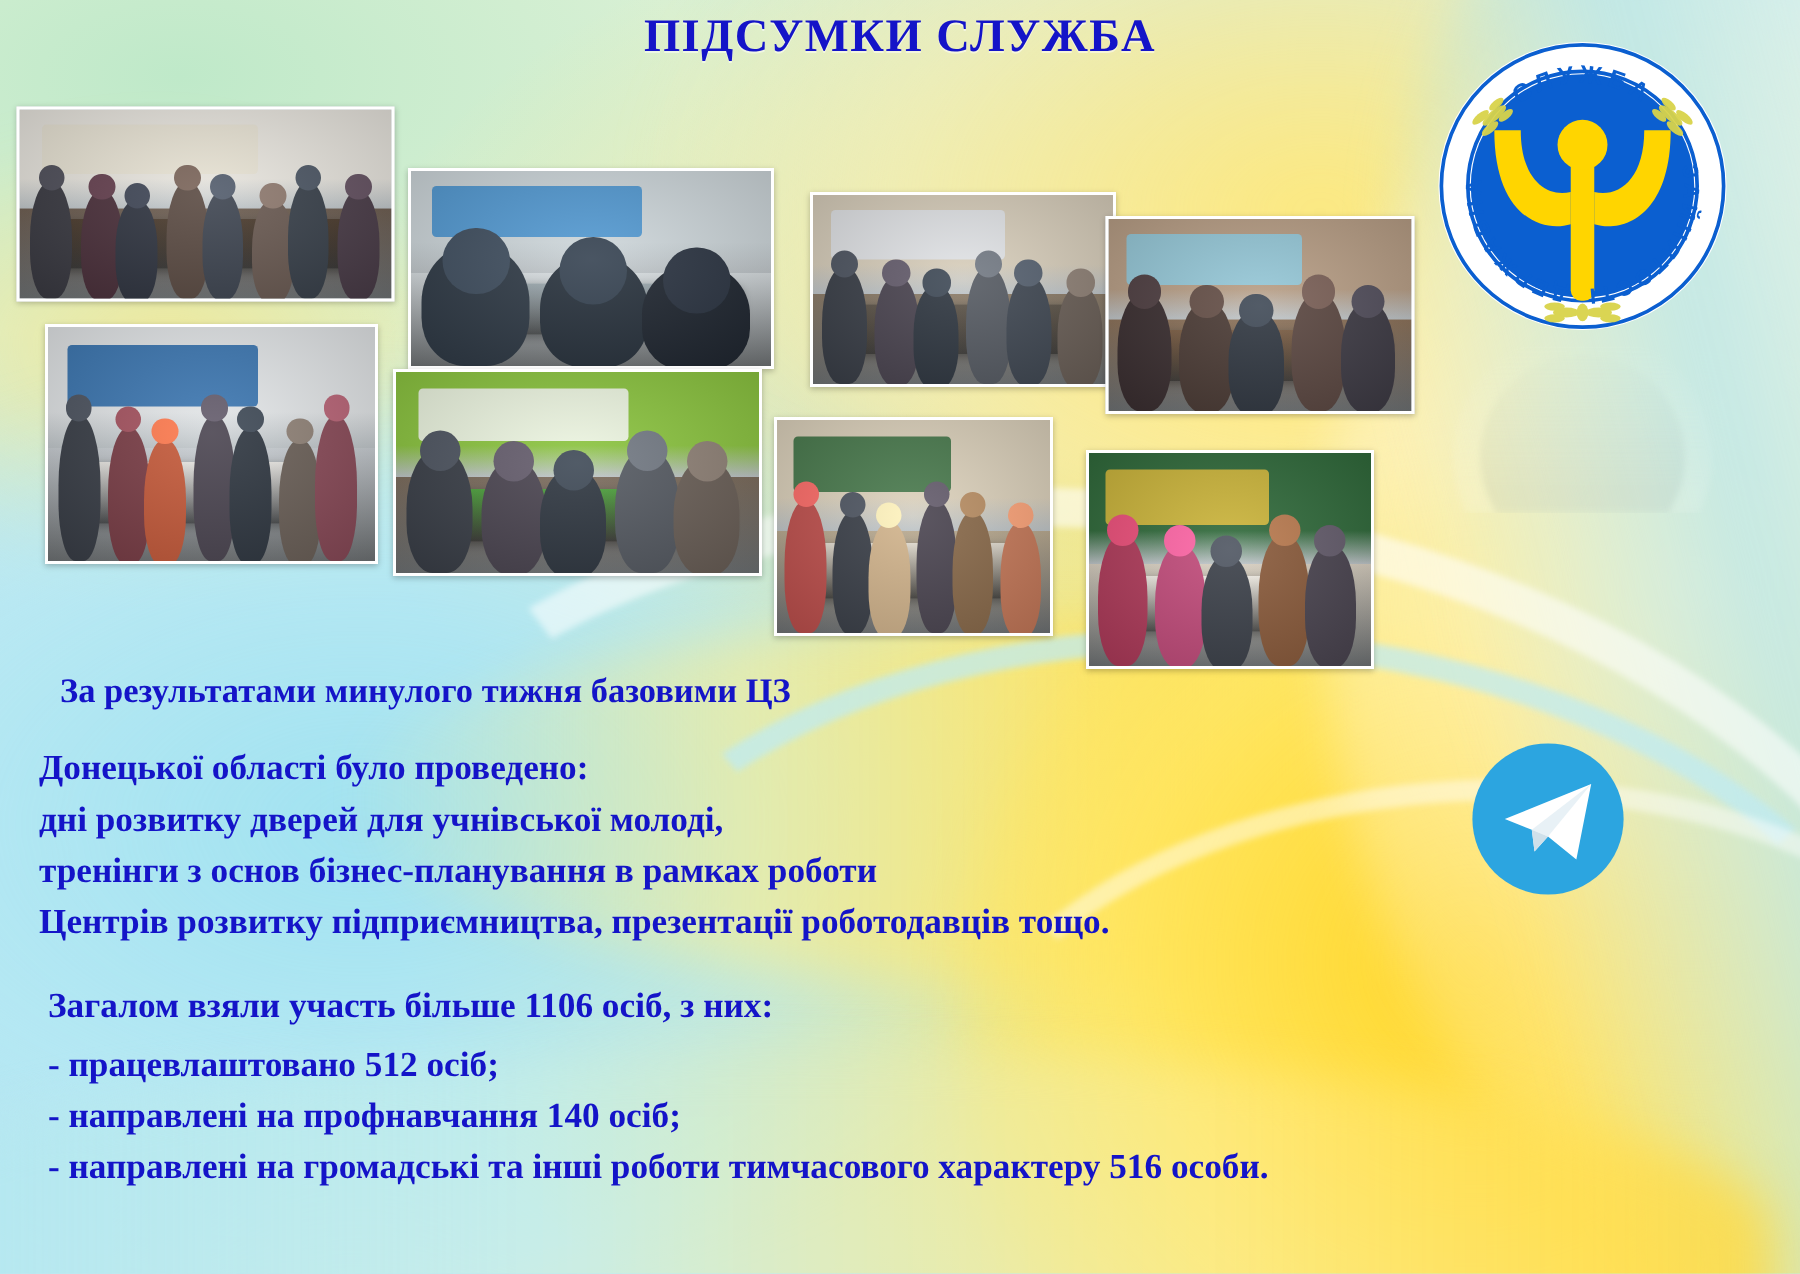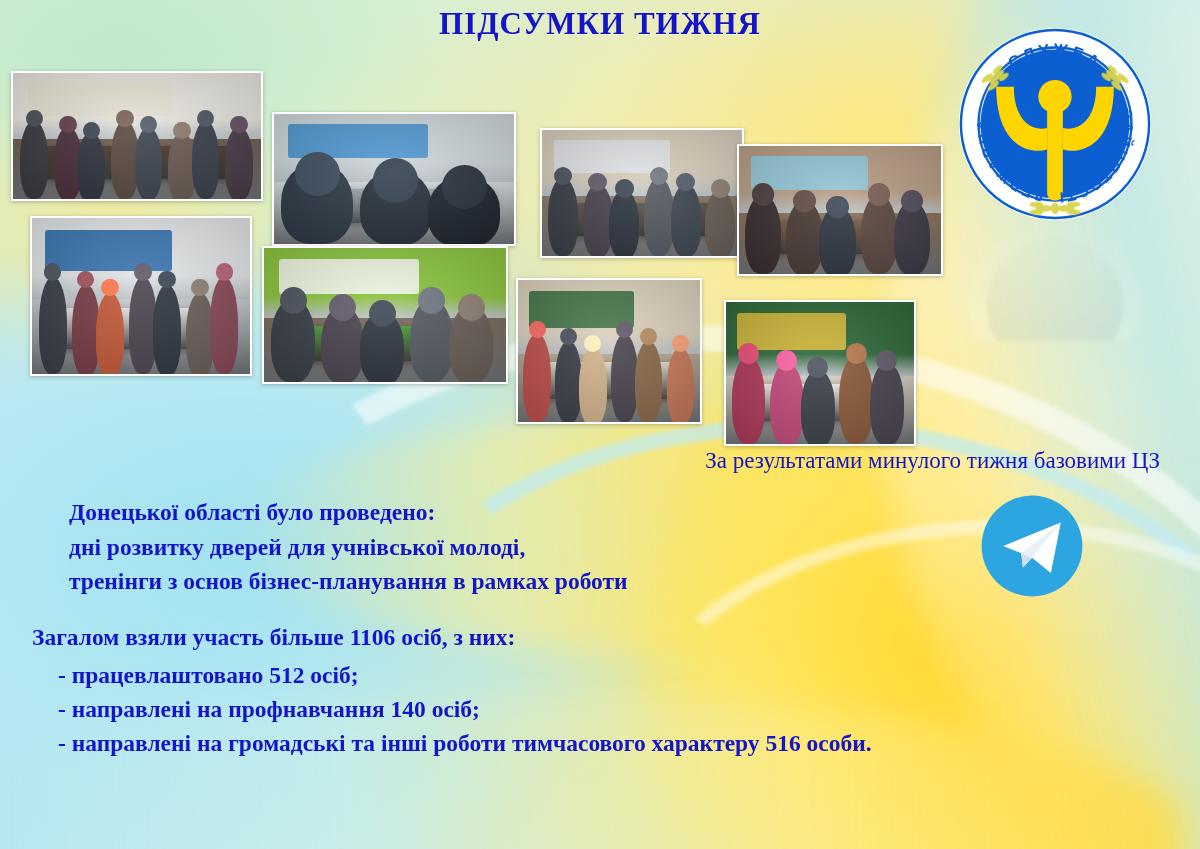--- a/index.html
+++ b/index.html
@@ -70,26 +70,26 @@
   .logo-refl{position:absolute;left:965px;top:222px;width:180px;height:120px;z-index:5;
     opacity:.22;transform:scaleY(-1);filter:blur(2px);
     -webkit-mask-image:linear-gradient(to top, rgba(0,0,0,0) 0%, rgba(0,0,0,.9) 85%);
             mask-image:linear-gradient(to top, rgba(0,0,0,0) 0%, rgba(0,0,0,.9) 85%);}
 
   
   .tg{position:absolute;left:978px;top:492px;width:108px;height:108px;z-index:7;}
 
   
   .body-text{position:absolute;left:0;top:448px;width:1160px;z-index:6;color:#1414c8;}
-  .lead{font-size:23px;font-weight:normal;margin:0 0 22px 23px;line-height:1.1;text-align:right;}
+  .lead{font-size:23px;font-weight:bold;margin:0 0 22px 40px;line-height:1.1;}
   .para{margin:0 0 0 26px;font-size:23.5px;font-weight:bold;line-height:1.46;}
-  .para div{white-space:nowrap;margin-left:43px;}
+  .para div{white-space:nowrap;}
   .stats{margin:22px 0 0 32px;font-size:23.5px;font-weight:bold;line-height:1.45;}
   .stats .total{margin:0 0 4px 0;}
-  .stats .item{margin-left:26px;}
+  .stats .item{}
 </style>
 </head>
 <body>
 
 <div class="poster">
 
   <div class="bg">
     <div class="bg-base"></div>
     <div class="ribbon r8"></div>
     <div class="ribbon r2"></div>
@@ -97,21 +97,21 @@
     <div class="ribbon r7"></div>
     <div class="ribbon r3"></div>
     <div class="ribbon r4"></div>
     <div class="ribbon r5"></div>
     <div class="ribbon r6"></div>
     <div class="swoosh s1"></div>
     <div class="swoosh s2"></div>
     <div class="swoosh s3"></div>
   </div>
 
-  <div class="title">ПІДСУМКИ   ТИЖНЯ</div>
+  <div class="title">ПІДСУМКИ   СЛУЖБА</div>
 
   <div class="collage" id="collage">
       <div class="photo" title="Засідання за круглим столом у залі з брендованим банером" style="left: 11px; top: 71px; width: 248px; height: 126px;">
         <div class="scene">
           <div class="wall" style="background: linear-gradient(rgb(233, 230, 223) 0%, rgb(233, 230, 223) 70%, rgba(0, 0, 0, 0.08) 100%);"></div>
           <div class="floor" style="background: linear-gradient(rgb(107, 91, 78) 0%, rgba(0, 0, 0, 0.45) 100%);"></div>
           <div style="position: absolute; left: 6%; top: 8%; width: 58%; height: 26%; border-radius: 3px; opacity: 0.85; background: rgb(232, 226, 210);"></div>
           <div class="tbl" style="left: 8%; top: 58%; width: 84%; height: 26%; background: linear-gradient(rgb(74, 58, 44) 0%, rgba(0, 0, 0, 0.5) 100%); box-shadow: rgba(0, 0, 0, 0.35) 0px 2px 6px;"></div>
           <div class="p" style="left: 3%; top: 38%; width: 11.25%; height: 62%; background: rgb(58, 58, 66);"></div>
           <div class="head" style="left: 5.1375%; top: 29%; width: 6.975%; padding-bottom: 6.975%; height: 0px; background: rgb(58, 58, 66); filter: brightness(1.35);"></div>
@@ -345,20 +345,21 @@
       <path d="M50,84 L48,68 L60,73 Z" fill="#cfe0ea"></path>
     </svg>
   </div>
 
   <div class="body-text">
     <div class="lead">За результатами  минулого тижня базовими ЦЗ</div>
     <div class="para" id="para">
         <div>Донецької області було проведено:</div>
         <div>дні розвитку дверей для учнівської молоді,</div>
         <div>тренінги з основ бізнес-планування в рамках роботи</div>
+        <div>Центрів розвитку підприємництва, презентації роботодавців тощо.</div>
       </div>
     <div class="stats">
       <div class="total">Загалом взяли участь більше 1106 осіб, з них:</div>
       <div id="stats-items">
           <div class="item">- працевлаштовано 512 осіб;</div>
           <div class="item">- направлені на профнавчання 140 осіб;</div>
           <div class="item">- направлені на громадські та інші роботи тимчасового характеру 516 особи.</div>
         </div>
     </div>
   </div>

